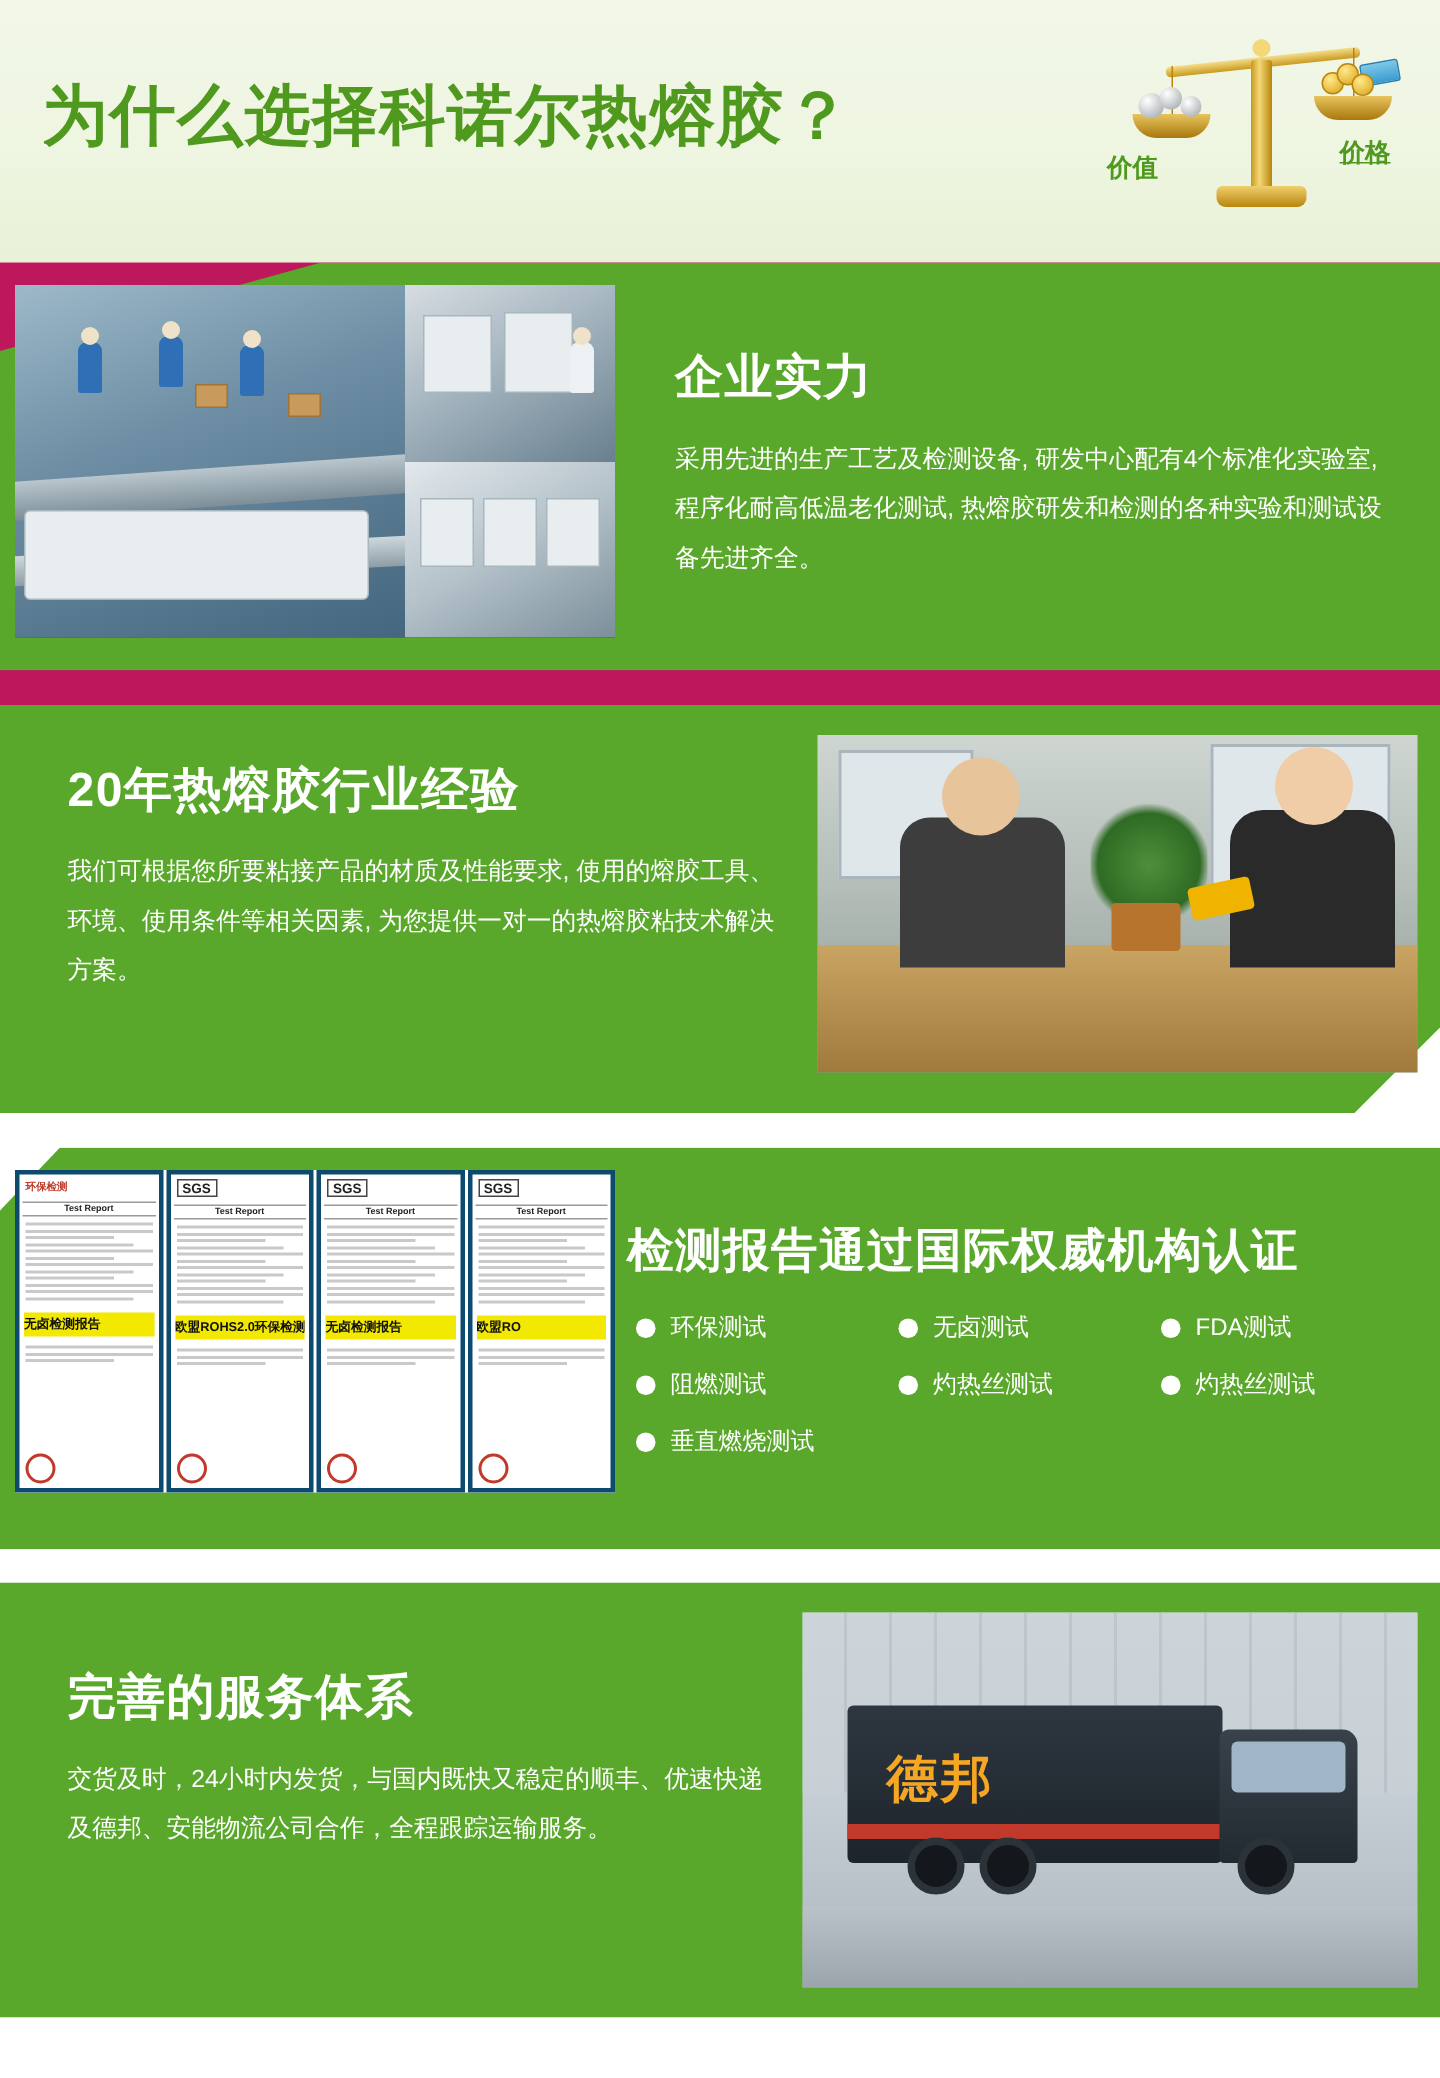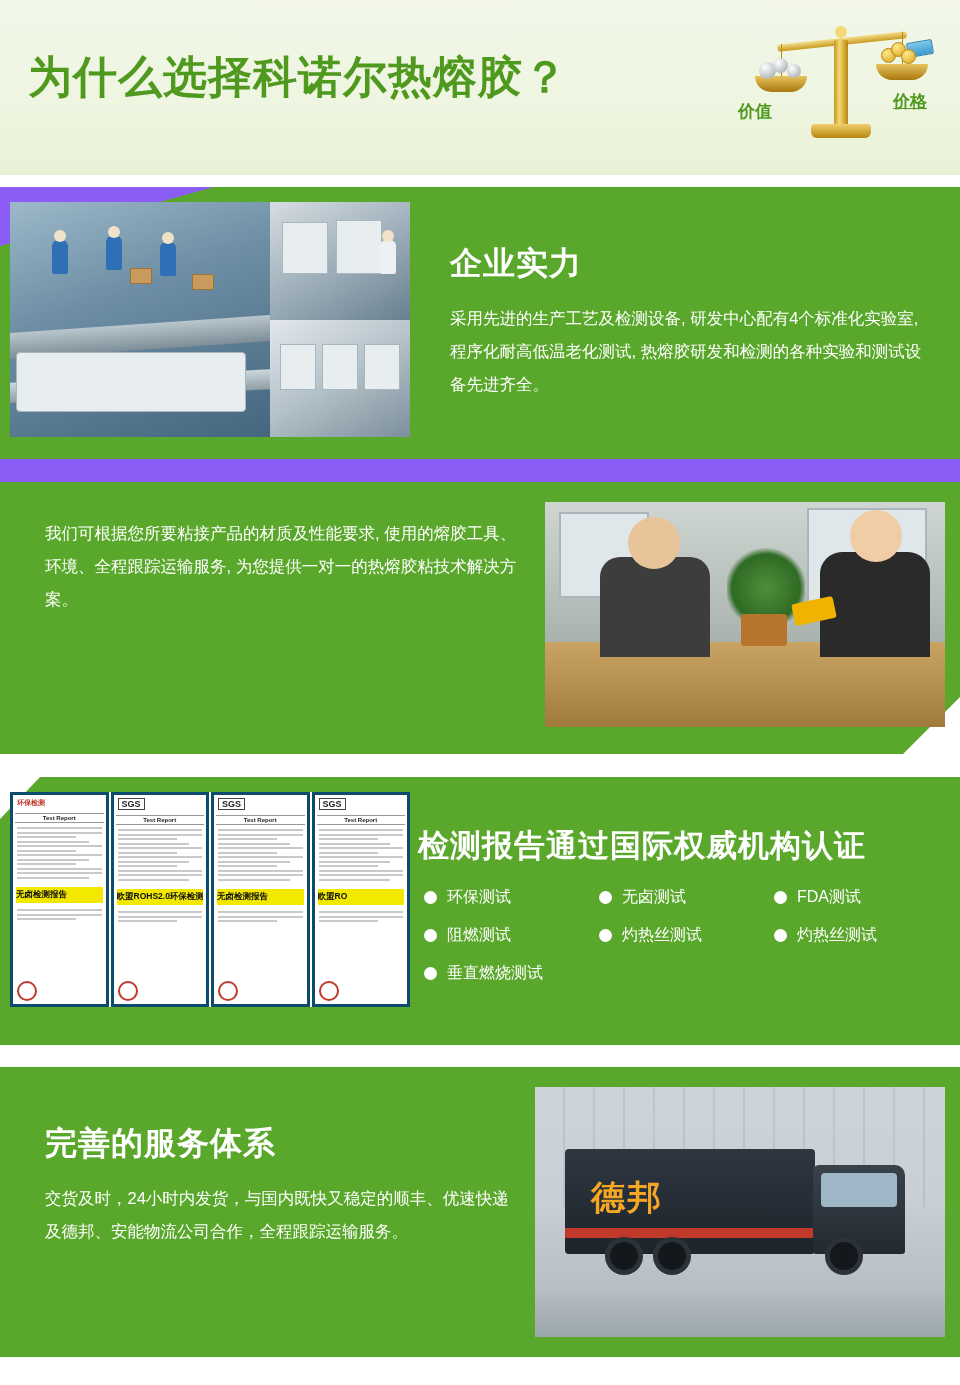--- a/index.html
+++ b/index.html
@@ -76,21 +76,21 @@
     background: linear-gradient(to bottom, #7ec8e8, #3a9bd0);
     border: 1px solid #2a7fae; border-radius: 2px; transform: rotate(-10deg);
   }
   .lbl-value, .lbl-price {
     position: absolute; font-size: 17px; font-weight: bold; color: #4f9a1e;
   }
   .lbl-value { left: 738px; top: 100px; }
   .lbl-price { left: 893px; top: 90px; text-decoration: underline; }
 
   
-  .sec1 { position: relative; width: 960px; height: 295px; background: #8b5cf6; margin-top: 12px; }
+  .sec1 { position: relative; width: 960px; height: 295px; background: #be185d; }
   .sec1-green-shape {
     position: absolute; left: 0; top: 0; width: 960px; height: 272px; background: #5aa82b;
     clip-path: polygon(214px 0, 960px 0, 960px 272px, 0 272px, 0 59px);
   }
   .sec1-photo {
     position: absolute; left: 10px; top: 15px; width: 400px; height: 235px;
     border: 0; overflow: hidden; background: #2f4d6b;
     display: grid; grid-template-columns: 260px 140px; grid-template-rows: 118px 117px;
   }
   .ph { position: relative; overflow: hidden; }
@@ -260,21 +260,22 @@
   <div class="sec1-text">
     <div class="sec-title">企业实力</div>
     <div class="sec-body">采用先进的生产工艺及检测设备, 研发中心配有4个标准化实验室, 程序化耐高低温老化测试, 热熔胶研发和检测的各种实验和测试设备先进齐全。</div>
   </div>
 </div>
 
 <div class="sec2">
   <div class="sec2-green"></div>
 
   <div class="sec2-text">
-    <div class="sec-body">我们可根据您所要粘接产品的材质及性能要求, 使用的熔胶工具、环境、全程跟踪运输服务, 为您提供一对一的热熔胶粘技术解决方案。</div>
+    <div class="sec-title">20年热熔胶行业经验</div>
+    <div class="sec-body">我们可根据您所要粘接产品的材质及性能要求, 使用的熔胶工具、环境、使用条件等相关因素, 为您提供一对一的热熔胶粘技术解决方案。</div>
   </div>
 
   <div class="sec2-photo">
     <span class="win w1"></span>
     <span class="win w2"></span>
     <span class="tbl"></span>
     <span class="p-man"></span>
     <span class="p-woman"></span>
     <span class="plant"></span>
     <span class="plant2"></span>

